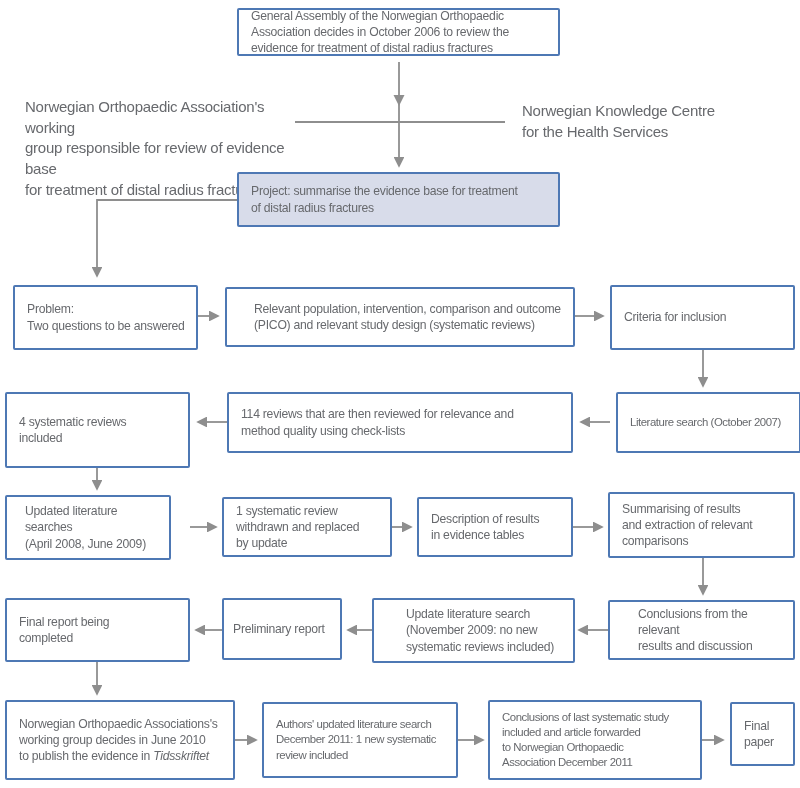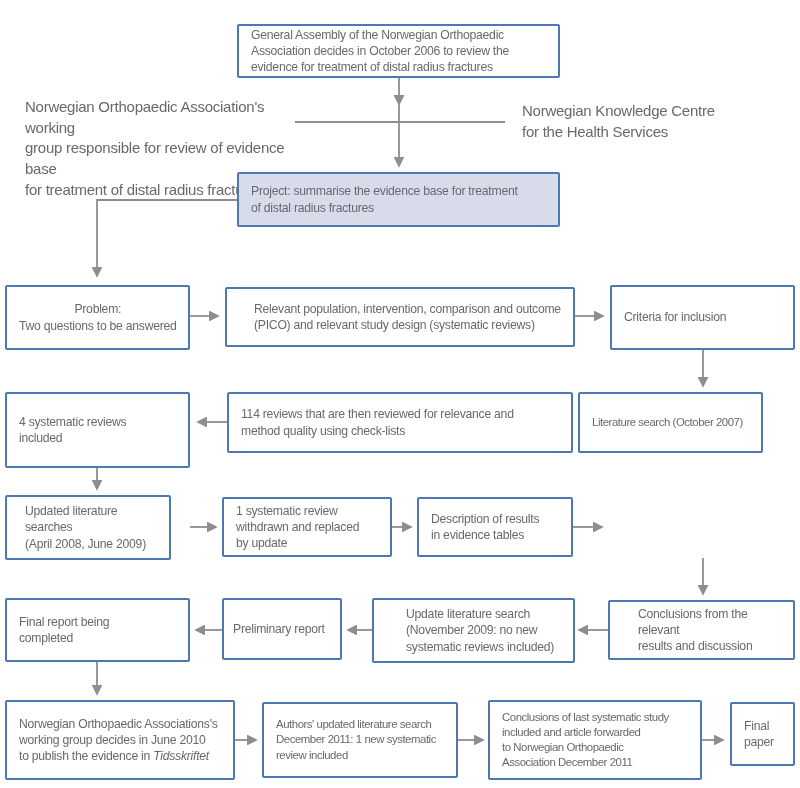--- a/index.html
+++ b/index.html
@@ -66,73 +66,78 @@
       <line x1="97" y1="662" x2="97" y2="694" marker-end="url(#ar)"></line>
 
       <line x1="235" y1="740" x2="256" y2="740" marker-end="url(#ar)"></line>
       <line x1="458" y1="740" x2="483" y2="740" marker-end="url(#ar)"></line>
       <line x1="702" y1="740" x2="723" y2="740" marker-end="url(#ar)"></line>
     </g>
 
     <polygon points="393.5,95 404.5,95 399,106" fill="#8e8e8e"></polygon>
   </svg>
 
-  <div class="box" style="left:237px; top:24px; width:323px; height:54px;">
+  <div class="box" style="left:237px; top:8px; width:323px; height:48px;">
     <span class="inner">General Assembly of the Norwegian Orthopaedic
 Association decides in October 2006 to review the
 evidence for treatment of distal radius fractures</span>
   </div>
 
   <div class="sidelabel" style="left:25px; top:97px; width:285px;">Norwegian Orthopaedic Association's working
 group responsible for review of evidence base
 for treatment of distal radius fractures</div>
   <div class="sidelabel" style="left:522px; top:101px; width:220px;">Norwegian Knowledge Centre
 for the Health Services</div>
 
   <div class="box shaded" style="left:237px; top:172px; width:323px; height:55px;">
     <span class="inner">Project: summarise the evidence base for treatment
 of distal radius fractures</span>
   </div>
 
-  <div class="box" style="left:5px; top:285px; width:185px; height:65px;text-align:center;">
+  <div class="box" style="left:13px; top:285px; width:185px; height:65px;">
     <span class="inner">Problem:
 Two questions to be answered</span>
   </div>
   <div class="box" style="left:225px; top:287px; width:350px; height:60px;padding-left:27px;">
     <span class="inner">Relevant population, intervention, comparison and outcome
 (PICO) and relevant study design (systematic reviews)</span>
   </div>
   <div class="box" style="left:610px; top:285px; width:185px; height:65px;">
     <span class="inner">Criteria for inclusion</span>
   </div>
 
   <div class="box" style="left:5px; top:392px; width:185px; height:76px;">
     <span class="inner">4 systematic reviews
 included</span>
   </div>
   <div class="box" style="left:227px; top:392px; width:346px; height:61px;">
     <span class="inner">114 reviews that are then reviewed for relevance and
 method quality using check-lists</span>
   </div>
-  <div class="box tight" style="left:578px; top:392px; width:185px; height:61px;">
+  <div class="box tight" style="left:616px; top:392px; width:185px; height:61px;">
     <span class="inner">Literature search (October 2007)</span>
   </div>
 
   <div class="box" style="left:5px; top:495px; width:166px; height:65px;padding-left:18px;">
     <span class="inner">Updated literature searches
 (April 2008, June 2009)</span>
   </div>
   <div class="box" style="left:222px; top:497px; width:170px; height:60px;">
     <span class="inner">1 systematic review
 withdrawn and replaced
 by update</span>
   </div>
   <div class="box" style="left:417px; top:497px; width:156px; height:60px;">
     <span class="inner">Description of results
 in evidence tables</span>
+  </div>
+  <div class="box" style="left:608px; top:492px; width:187px; height:66px;">
+    <span class="inner">Summarising of results
+and extraction of relevant
+comparisons</span>
   </div>
 
   <div class="box" style="left:5px; top:598px; width:185px; height:64px;">
     <span class="inner">Final report being
 completed</span>
   </div>
   <div class="box" style="left:222px; top:598px; width:120px; height:62px; padding-left:9px;">
     <span class="inner">Preliminary report</span>
   </div>
   <div class="box" style="left:372px; top:598px; width:203px; height:65px;padding-left:32px;">

